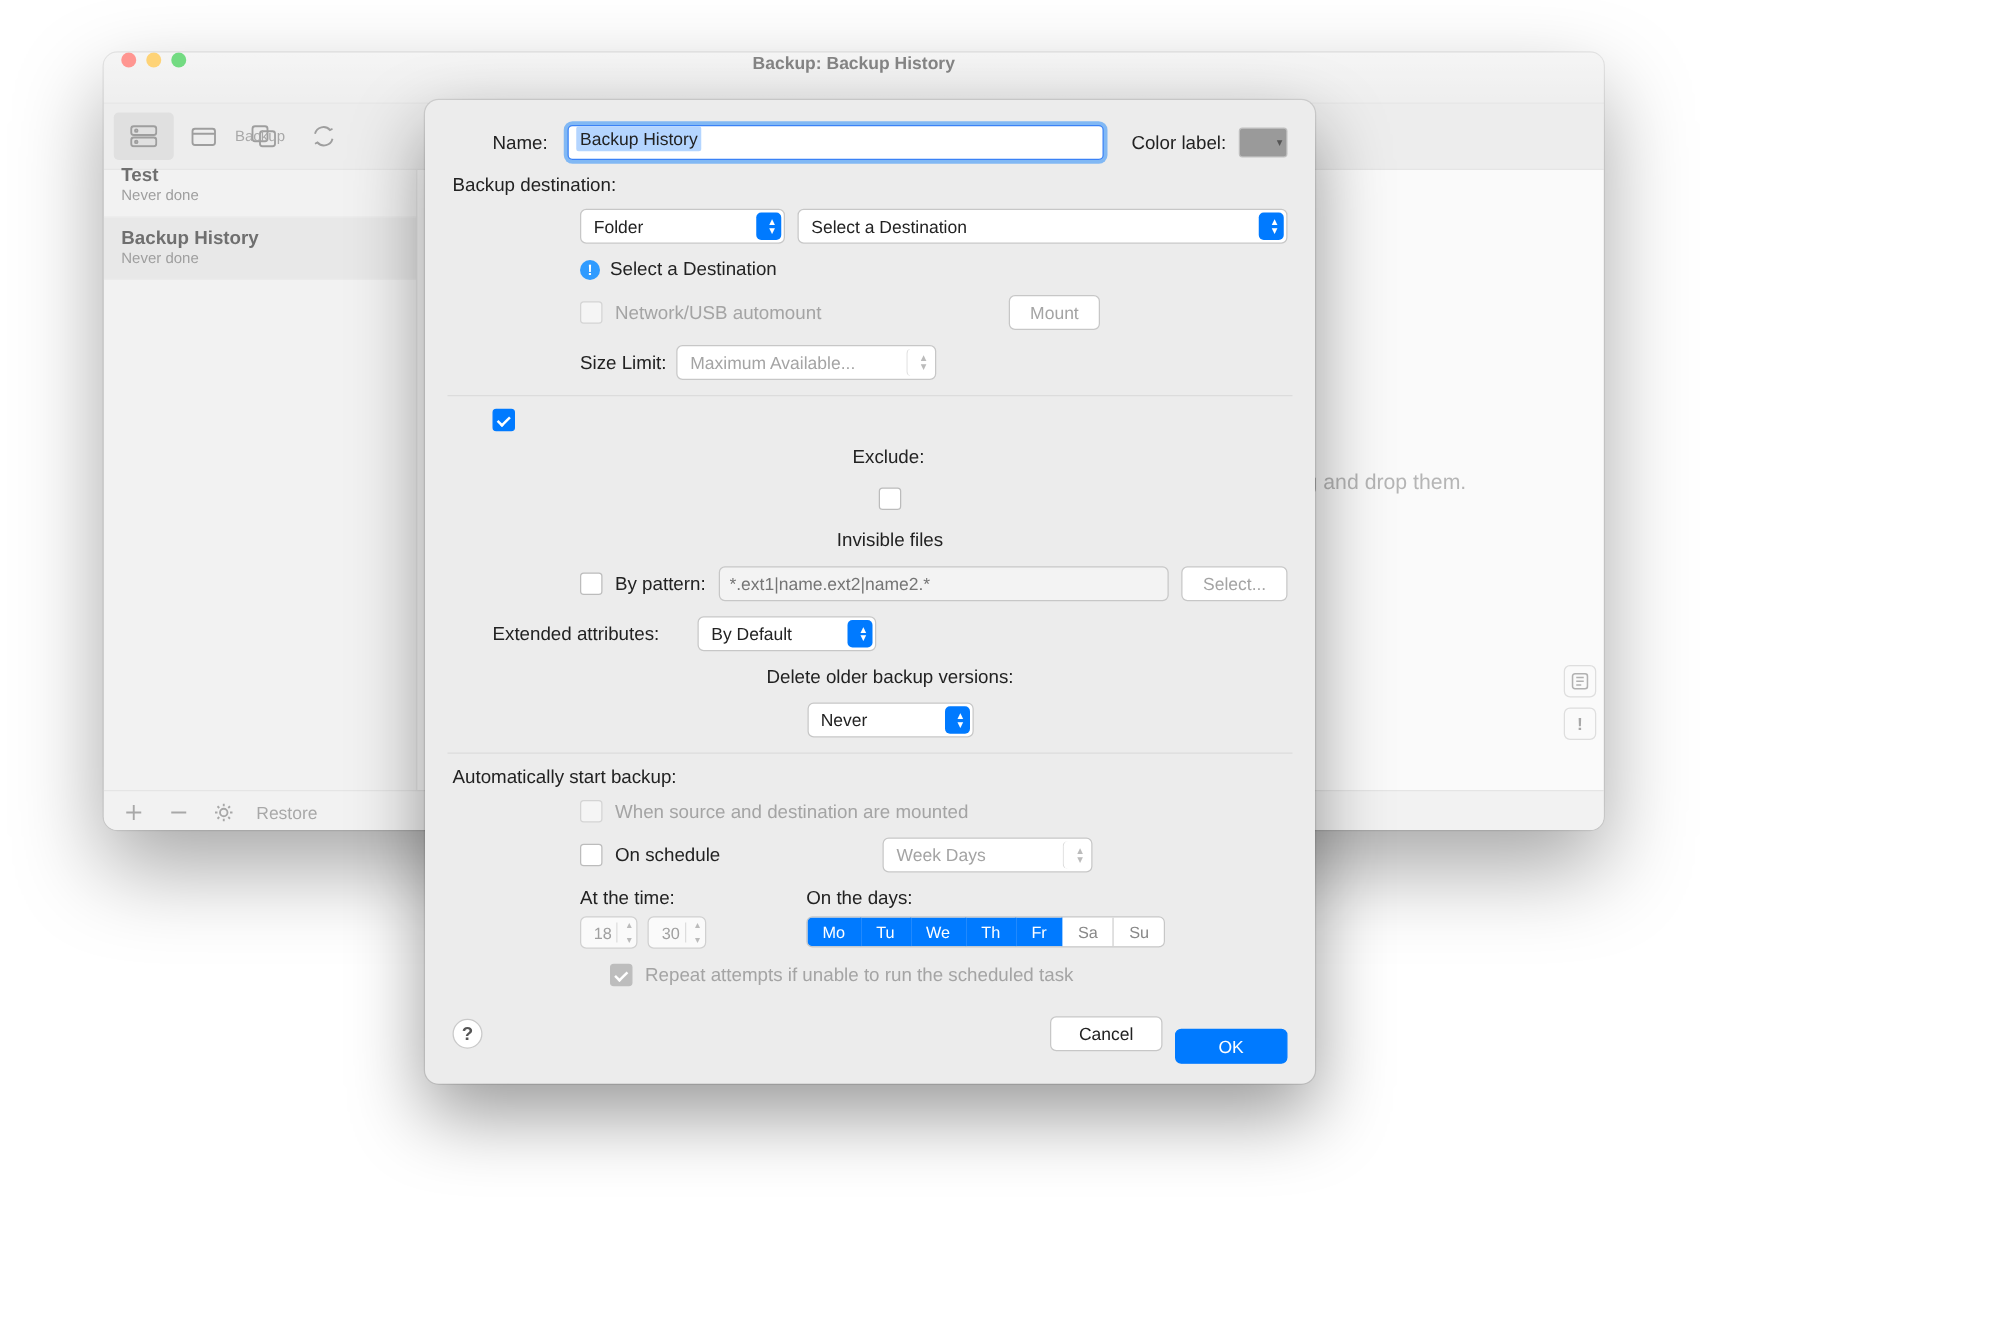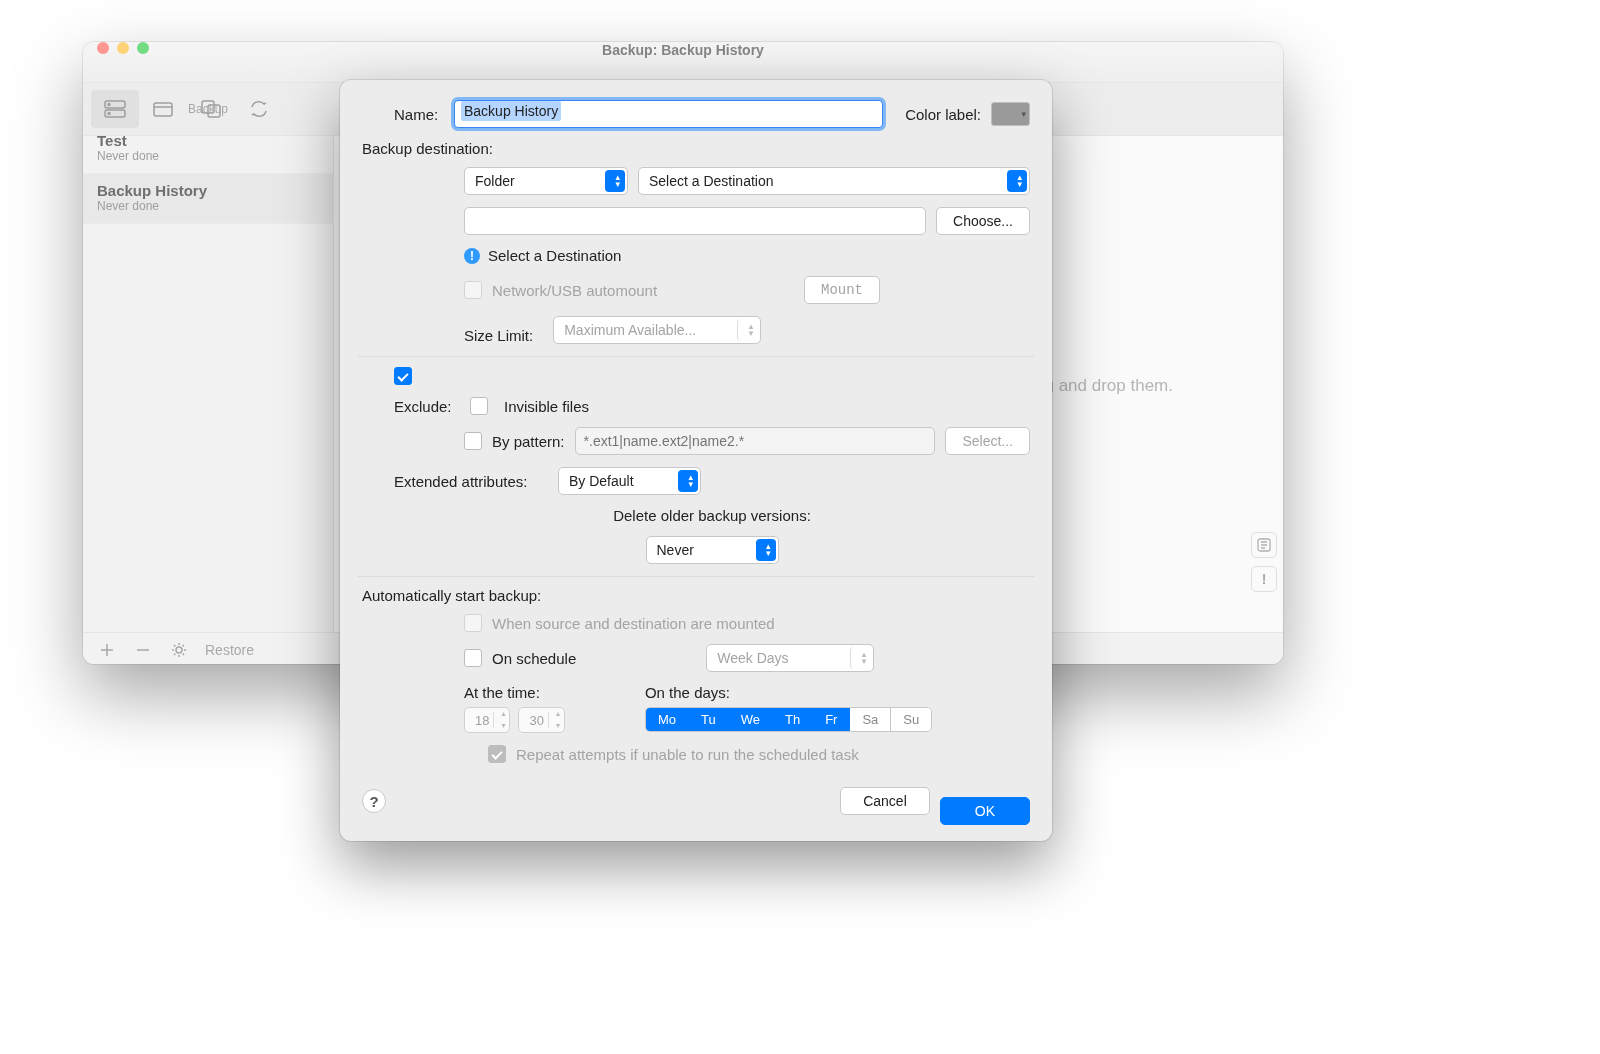--- a/index.html
+++ b/index.html
@@ -296,52 +296,48 @@
     <div class="popup" style="width:126px;">
       <span>Folder</span>
       <span class="chev">▴<br>▾</span>
     </div>
     <div class="popup" style="flex:1;">
       <span>Select a Destination</span>
       <span class="chev">▴<br>▾</span>
     </div>
   </div>
 
-  <div class="row" style="padding-left:70px; gap:10px;">
-    <div class="field" style="flex:1;"></div>
-    <div class="mac-btn">Choose...</div>
-  </div>
 
   <div class="row" style="padding-left:70px; gap:8px;">
     <span class="info-badge">!</span>
     <span>Select a Destination</span>
   </div>
 
   <div class="row" style="padding-left:70px; gap:10px;">
     <span class="chk dis"></span>
     <span class="muted">Network/USB automount</span>
     <div style="flex:1"></div>
-    <div class="mac-btn dis" style="margin-right:150px;font-family:Liberation Mono, monospace;">Mount</div>
-  </div>
-
-  <div class="row" style="padding-left:70px; gap:20px;align-items:flex-end;">
+    <div class="mac-btn dis" style="margin-right:150px;">Mount</div>
+  </div>
+
+  <div class="row" style="padding-left:70px; gap:8px;">
     <span>Size Limit:</span>
     <div class="popup dis" style="width:170px;">
       <span>Maximum Available...</span>
       <span class="chev">▴<br>▾</span>
     </div>
   </div>
 
   <hr>
 
   <div class="row" style="gap:10px;">
     <span class="chk checked"></span>
   </div>
 
-  <div class="row" style="gap:16px;">
+  <div class="row" style="gap:16px;flex-direction:column;">
     <span style="width:60px;">Exclude:</span>
     <span class="chk"></span>
     <span>Invisible files</span>
   </div>
 
   <div class="row" style="gap:10px; padding-left:70px;">
     <span class="chk"></span>
     <span>By pattern:</span>
     <input class="field muted" style="flex: 1 1 0%; background: rgb(243, 243, 243);" disabled="" placeholder="*.ext1|name.ext2|name2.*">
     <div class="mac-btn dis">Select...</div>

